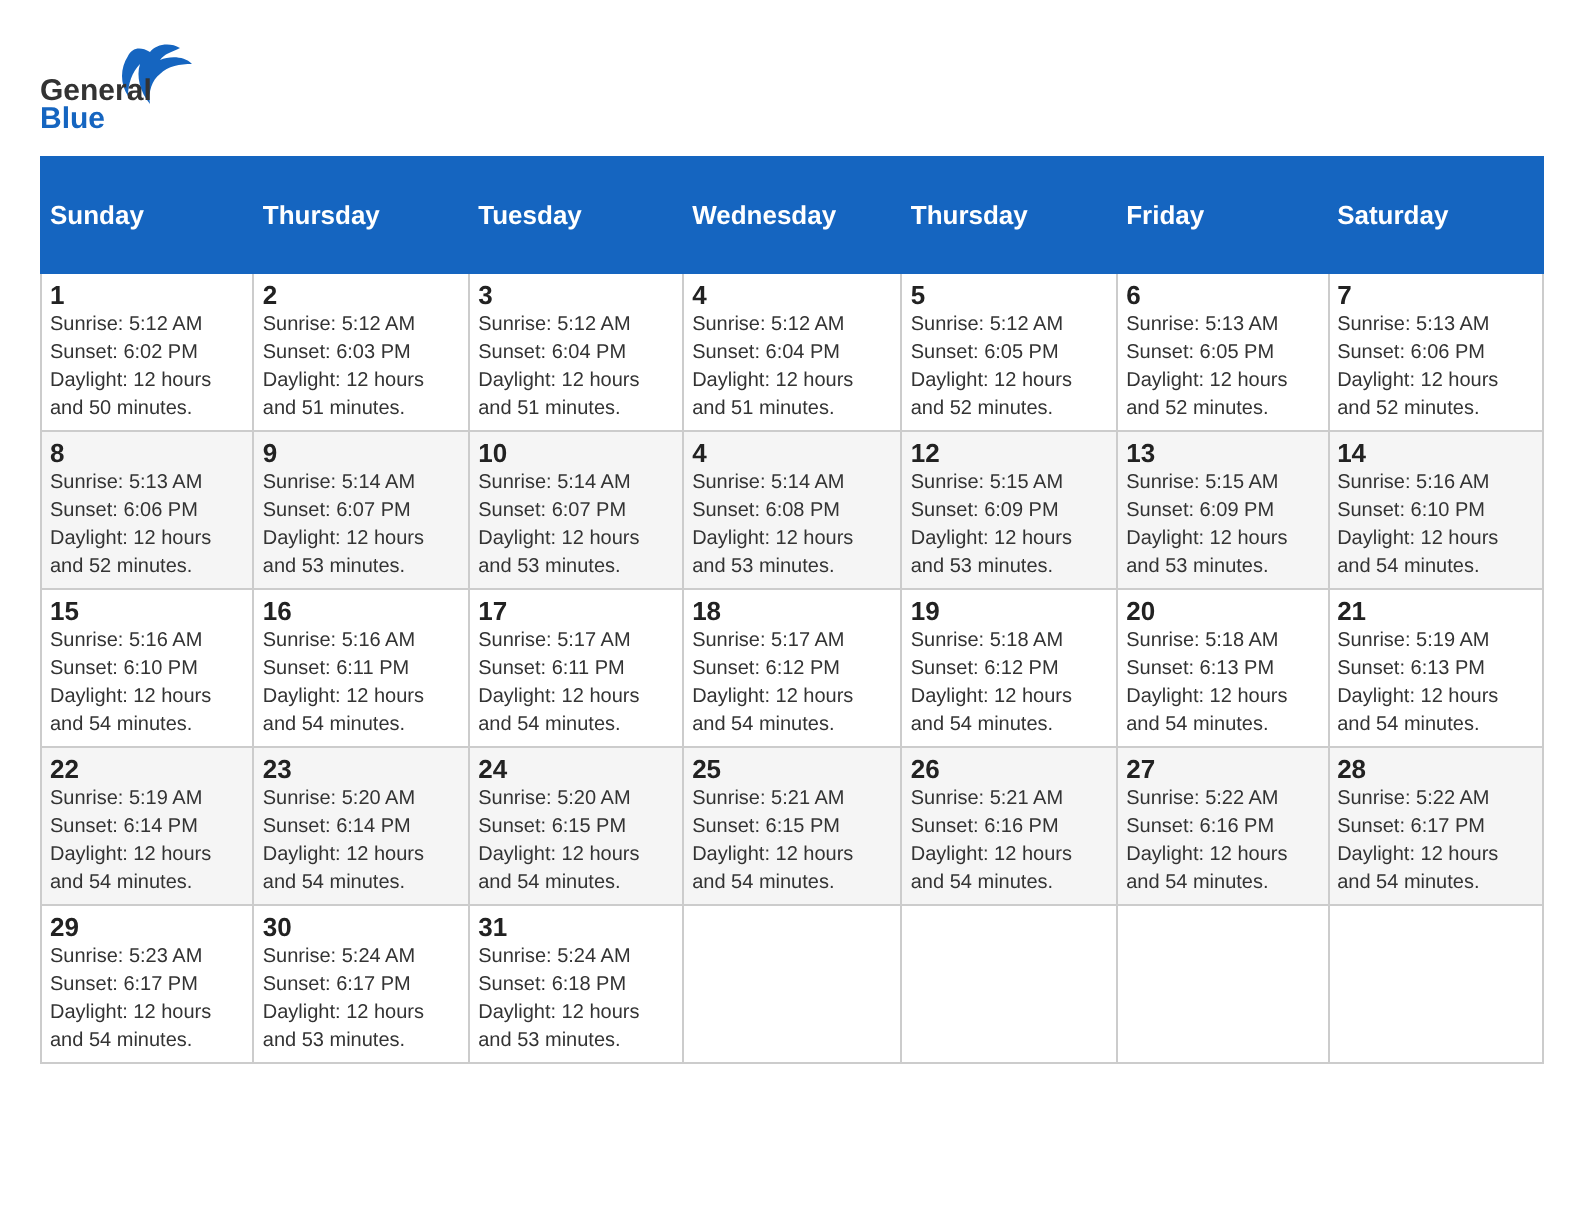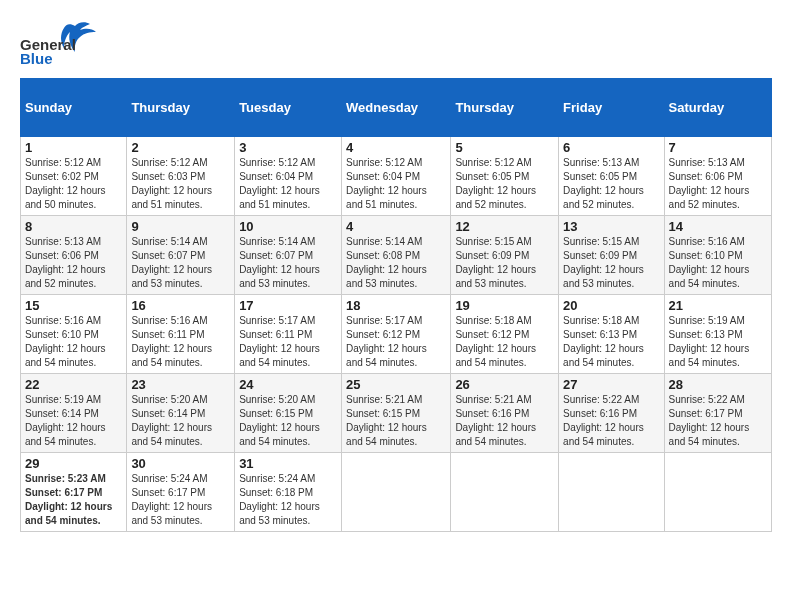--- a/index.html
+++ b/index.html
@@ -314,21 +314,21 @@
             <span class="day-num">28</span>
             <div class="day-info" style="white-space: pre-line;">Sunrise: 5:22 AM
 Sunset: 6:17 PM
 Daylight: 12 hours
 and 54 minutes.</div>
           </td>
         </tr>
         <tr>
           <td>
             <span class="day-num">29</span>
-            <div class="day-info" style="white-space: pre-line; font-weight: bold;">Sunrise: 5:23 AM
+            <div class="day-info" style="white-space: pre-line;">Sunrise: 5:23 AM
 Sunset: 6:17 PM
 Daylight: 12 hours
 and 54 minutes.</div>
           </td>
           <td>
             <span class="day-num">30</span>
             <div class="day-info" style="white-space: pre-line;">Sunrise: 5:24 AM
 Sunset: 6:17 PM
 Daylight: 12 hours
 and 53 minutes.</div>

